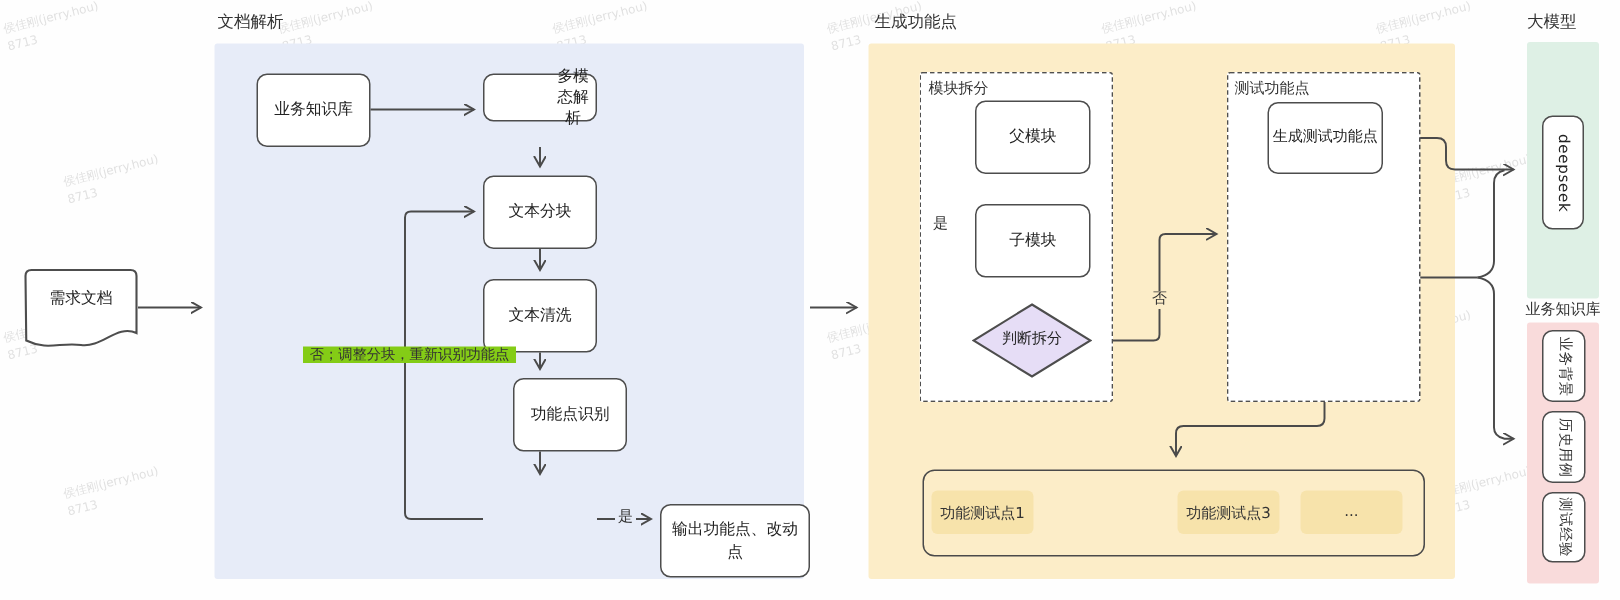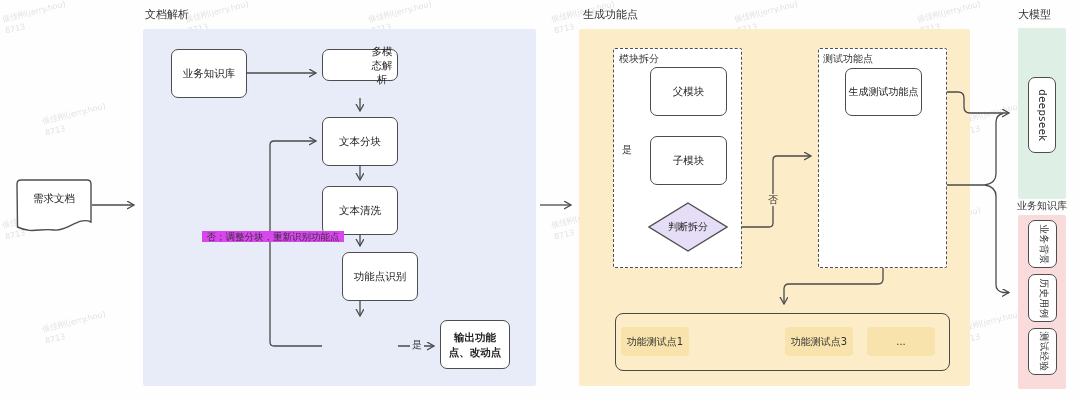--- a/index.html
+++ b/index.html
@@ -142,24 +142,24 @@
     <div class="doc-label">需求文档</div>
   </div>
 
   <div class="node" style="left:171px;top:49px;width:76px;height:49px;">业务知识库</div>
   <div class="node" style="left:322px;top:49px;width:76px;height:32px;padding-left:47px;">多模态解析</div>
   <div class="node" style="left:322px;top:117px;width:76px;height:49px;">文本分块</div>
   <div class="node" style="left:322px;top:186px;width:76px;height:49px;">文本清洗</div>
   <div class="node" style="left:322px;top:252px;width:76px;height:49px;margin-left:20px;">功能点识别</div>
 
 
-  <div class="node" style="left:440px;top:320px;width:70px;height:49px;font-weight:bold;">输出功能点、改动点</div>
+  <div class="node" style="left:440px;top:336px;width:100px;height:49px;">输出功能点、改动点</div>
 
   <div class="edge-label" style="left:410px;top:339px;background:#e7ecf8;">是</div>
-  <div class="edge-label" style="left:202px;top:231px;width:138px;font-size:9.5px;background:#d946ef;">否；调整分块，重新识别功能点</div>
+  <div class="edge-label" style="left:202px;top:231px;width:138px;font-size:9.5px;background:#84cc16;">否；调整分块，重新识别功能点</div>
 
   <div class="dashedbox" style="left:613px;top:48px;width:129px;height:220px;"></div>
   <div class="dashed-title" style="left:619px;top:52px;">模块拆分</div>
 
   <div class="node" style="left:650px;top:67px;width:77px;height:49px;">父模块</div>
   <div class="node" style="left:650px;top:136px;width:77px;height:49px;">子模块</div>
 
   <div class="diamond" style="left:648px;top:202px;width:80px;height:50px;">
     <svg viewBox="0 0 80 50" preserveAspectRatio="none">
       <polygon points="40,1 79,25 40,49 1,25" fill="#e6ddf6" stroke="#4d4d4d" stroke-width="1.4"></polygon>

